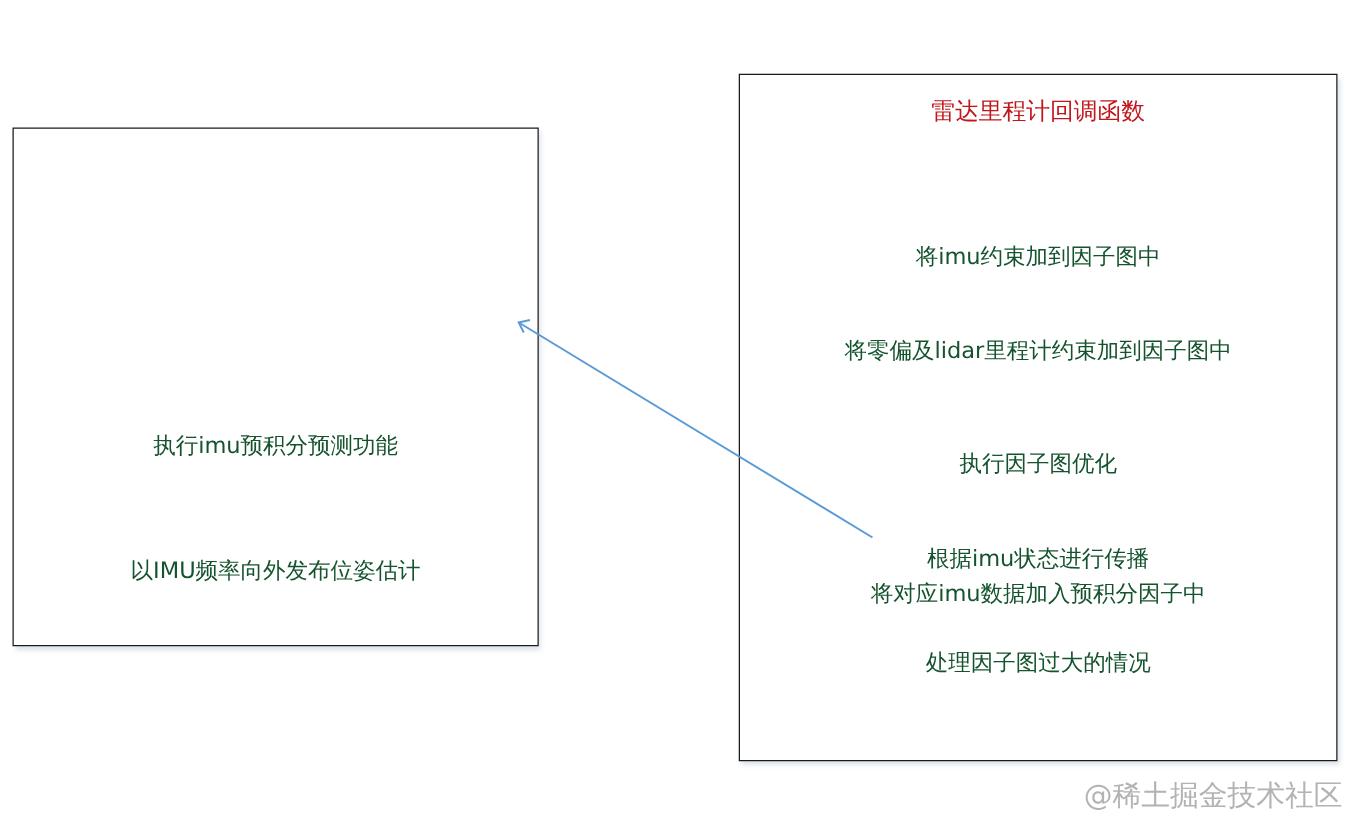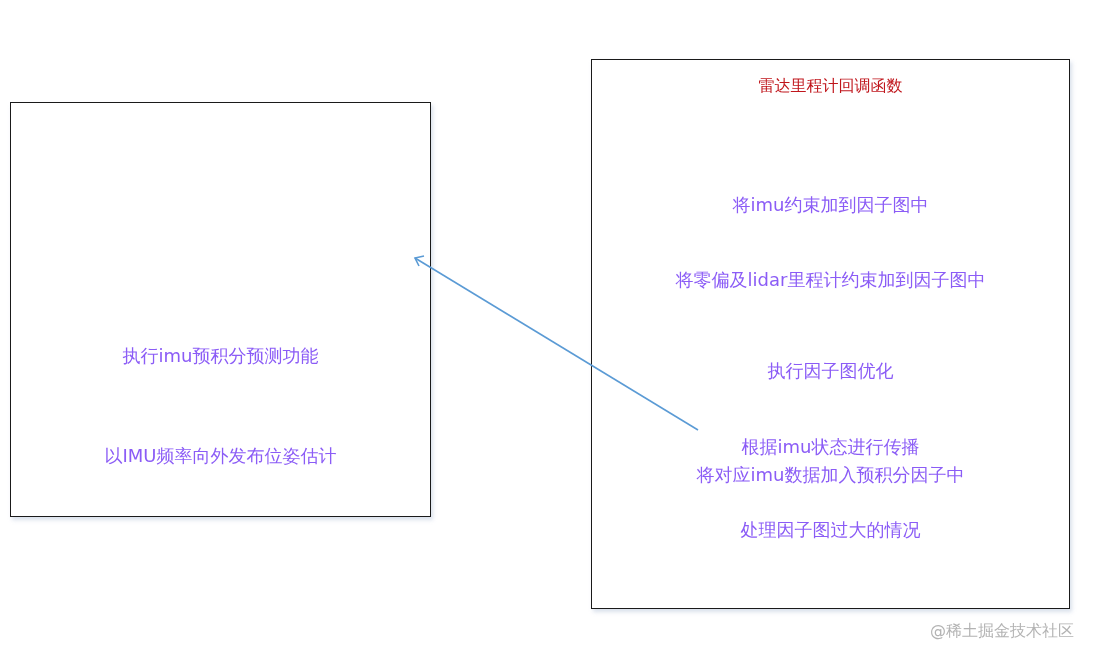--- a/index.html
+++ b/index.html
@@ -8,29 +8,29 @@
       font-family: "DejaVu Sans", "Liberation Sans", sans-serif;
     }
     .box {
       position: absolute; background: #fff; border: 1px solid #1a1a1a;
       box-shadow: 2px 3px 4px rgba(150,170,200,0.35);
     }
     #left-box { left: 10px; top: 102px; width: 419px; height: 413px; }
     #right-box { left: 591px; top: 59px; width: 477px; height: 548px; }
     .title {
       position: absolute; left: 0; right: 0; text-align: center;
-      color: #c0161c; font-size: 16px;
+      color: #c0161c; font-size: 19px;
     }
     .line {
       position: absolute; left: 0; right: 0; text-align: center;
-      color: #8b5cf6; font-size: 18px; white-space: nowrap;
+      color: #14532d; font-size: 18px; white-space: nowrap;
     }
     #arrow { position: absolute; left: 0; top: 0; width: 1094px; height: 661px; pointer-events: none; }
     #watermark {
-      position: absolute; right: 20px; top: 621px; color: #b3b3b3; font-size: 16px;
+      position: absolute; right: 20px; top: 621px; color: #b3b3b3; font-size: 23px;
     }
   </style>
 </head>
 <body>
 
 <div id="left-box" class="box">
   <div class="line" style="top:341px;">以IMU频率向外发布位姿估计</div>
   <div class="line" style="top:241px;">执行imu预积分预测功能</div>
 </div>
 

